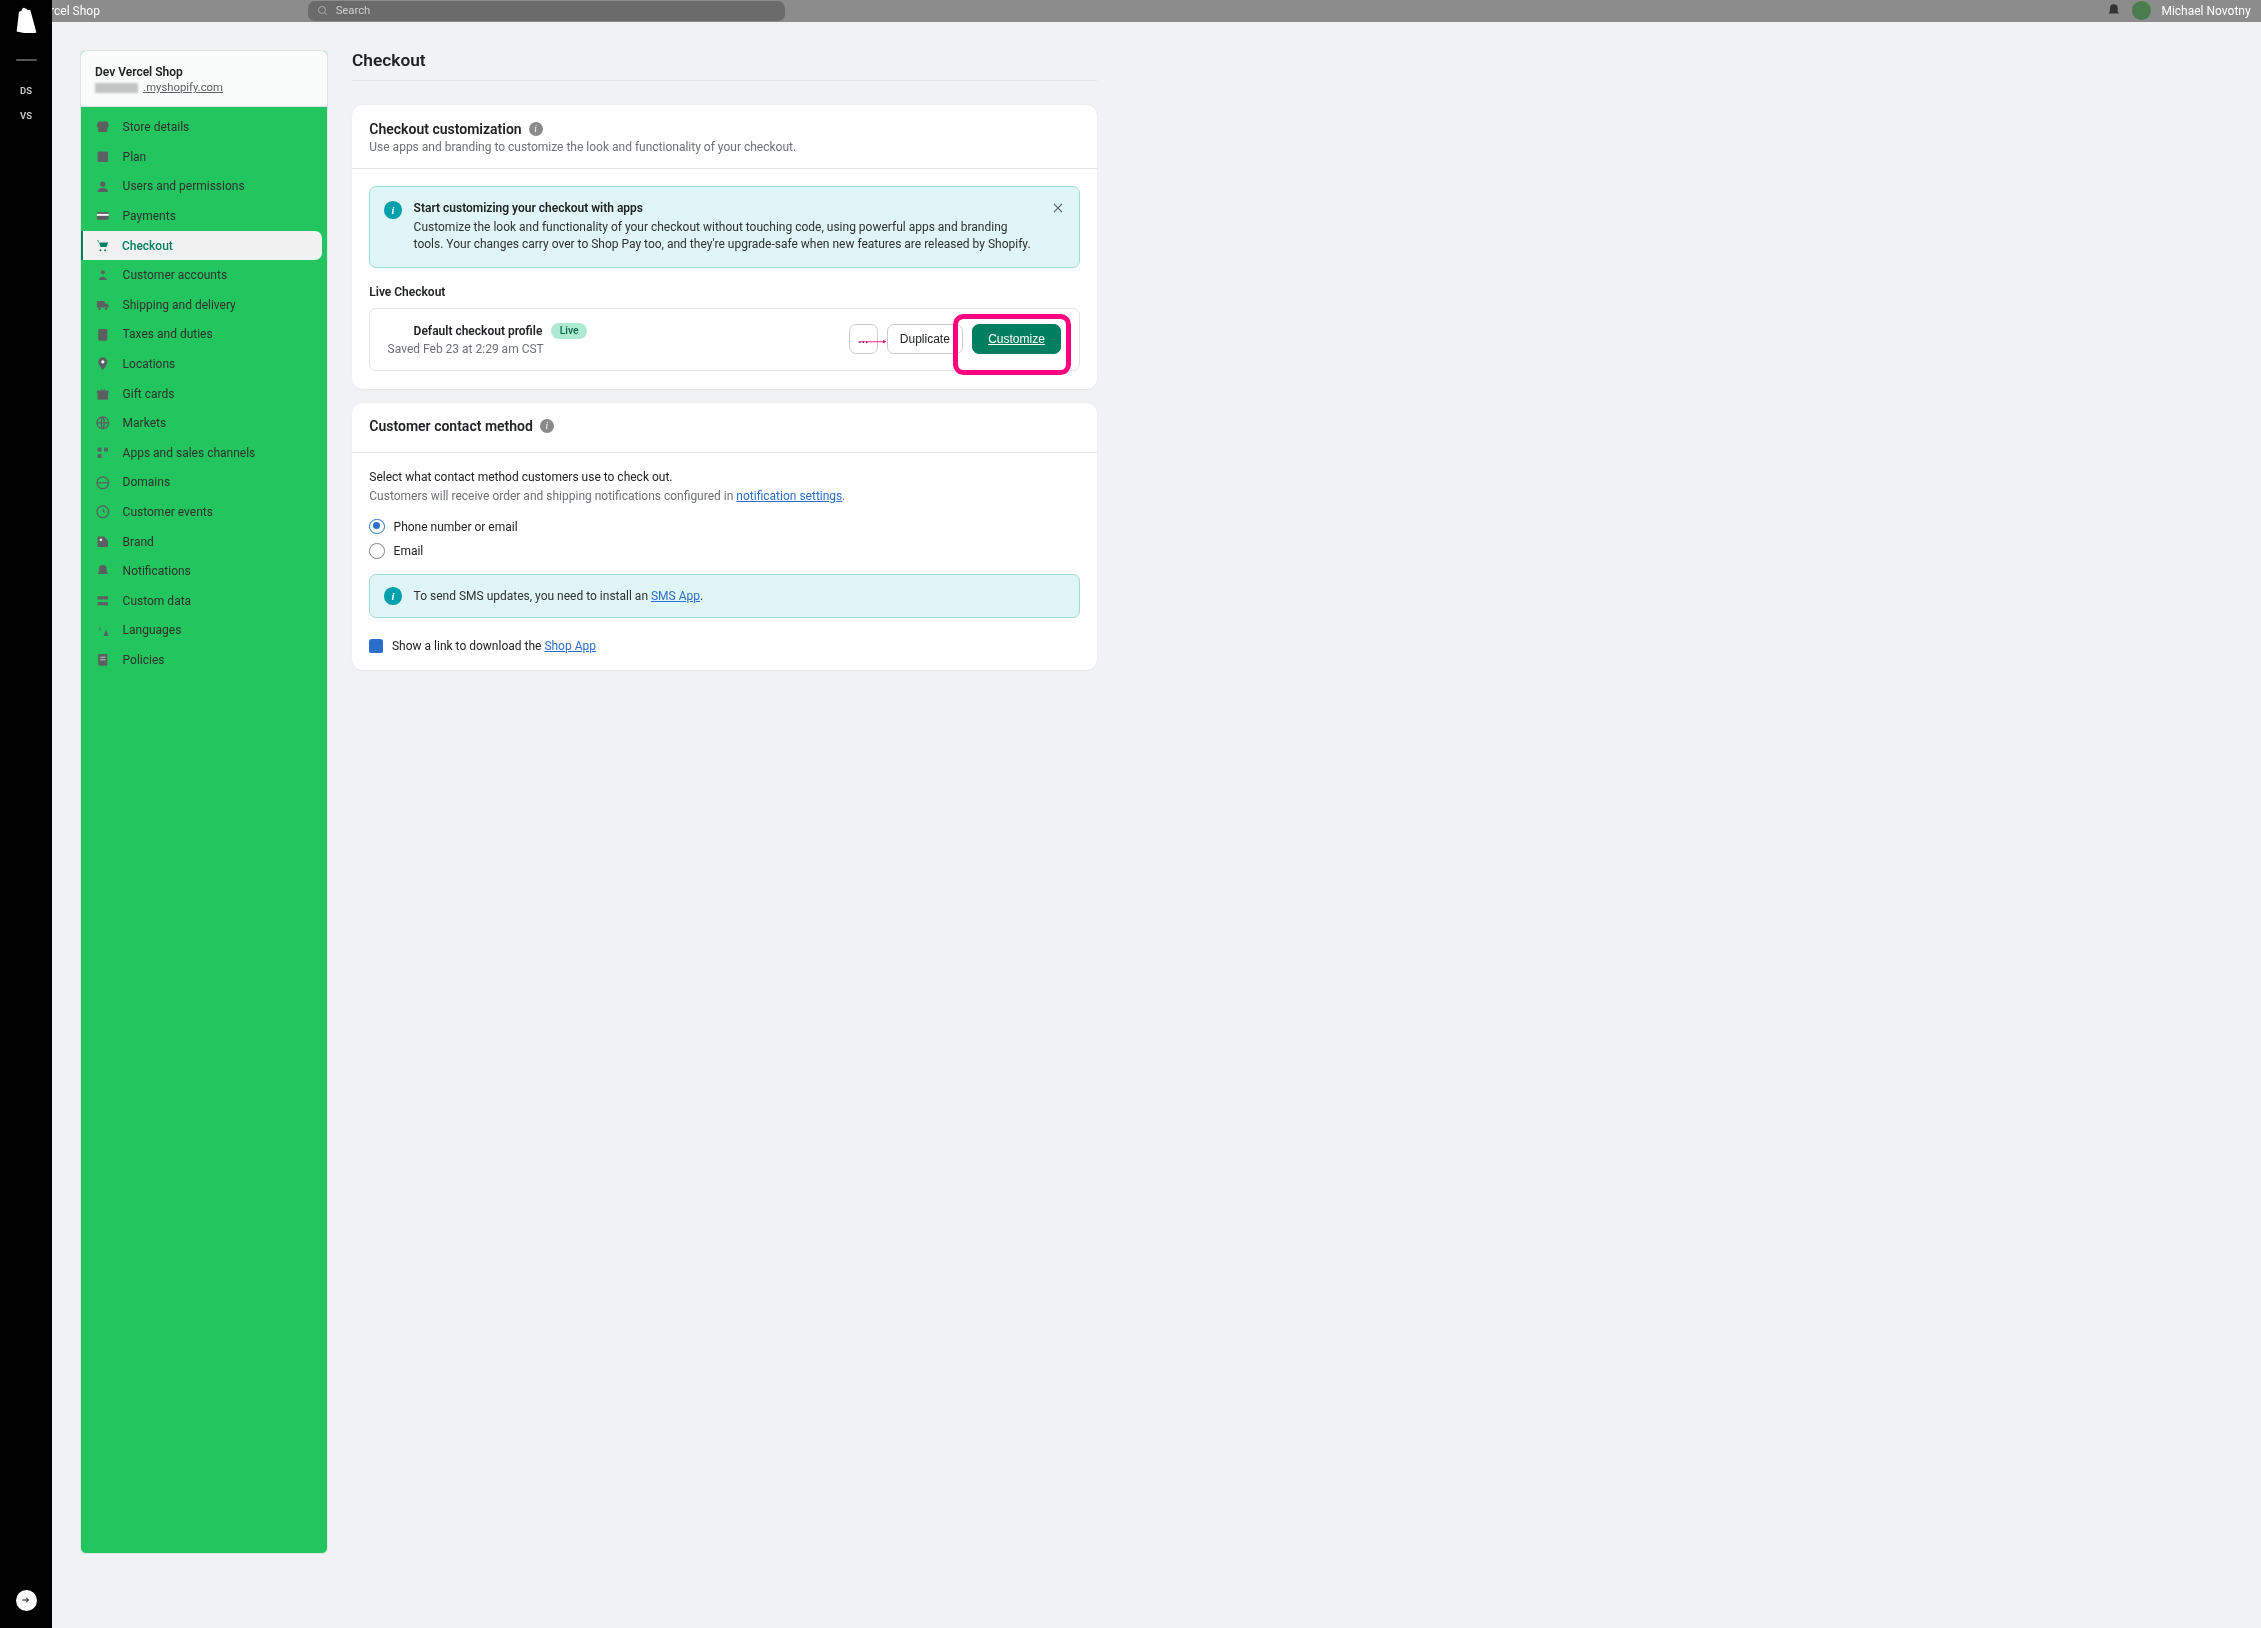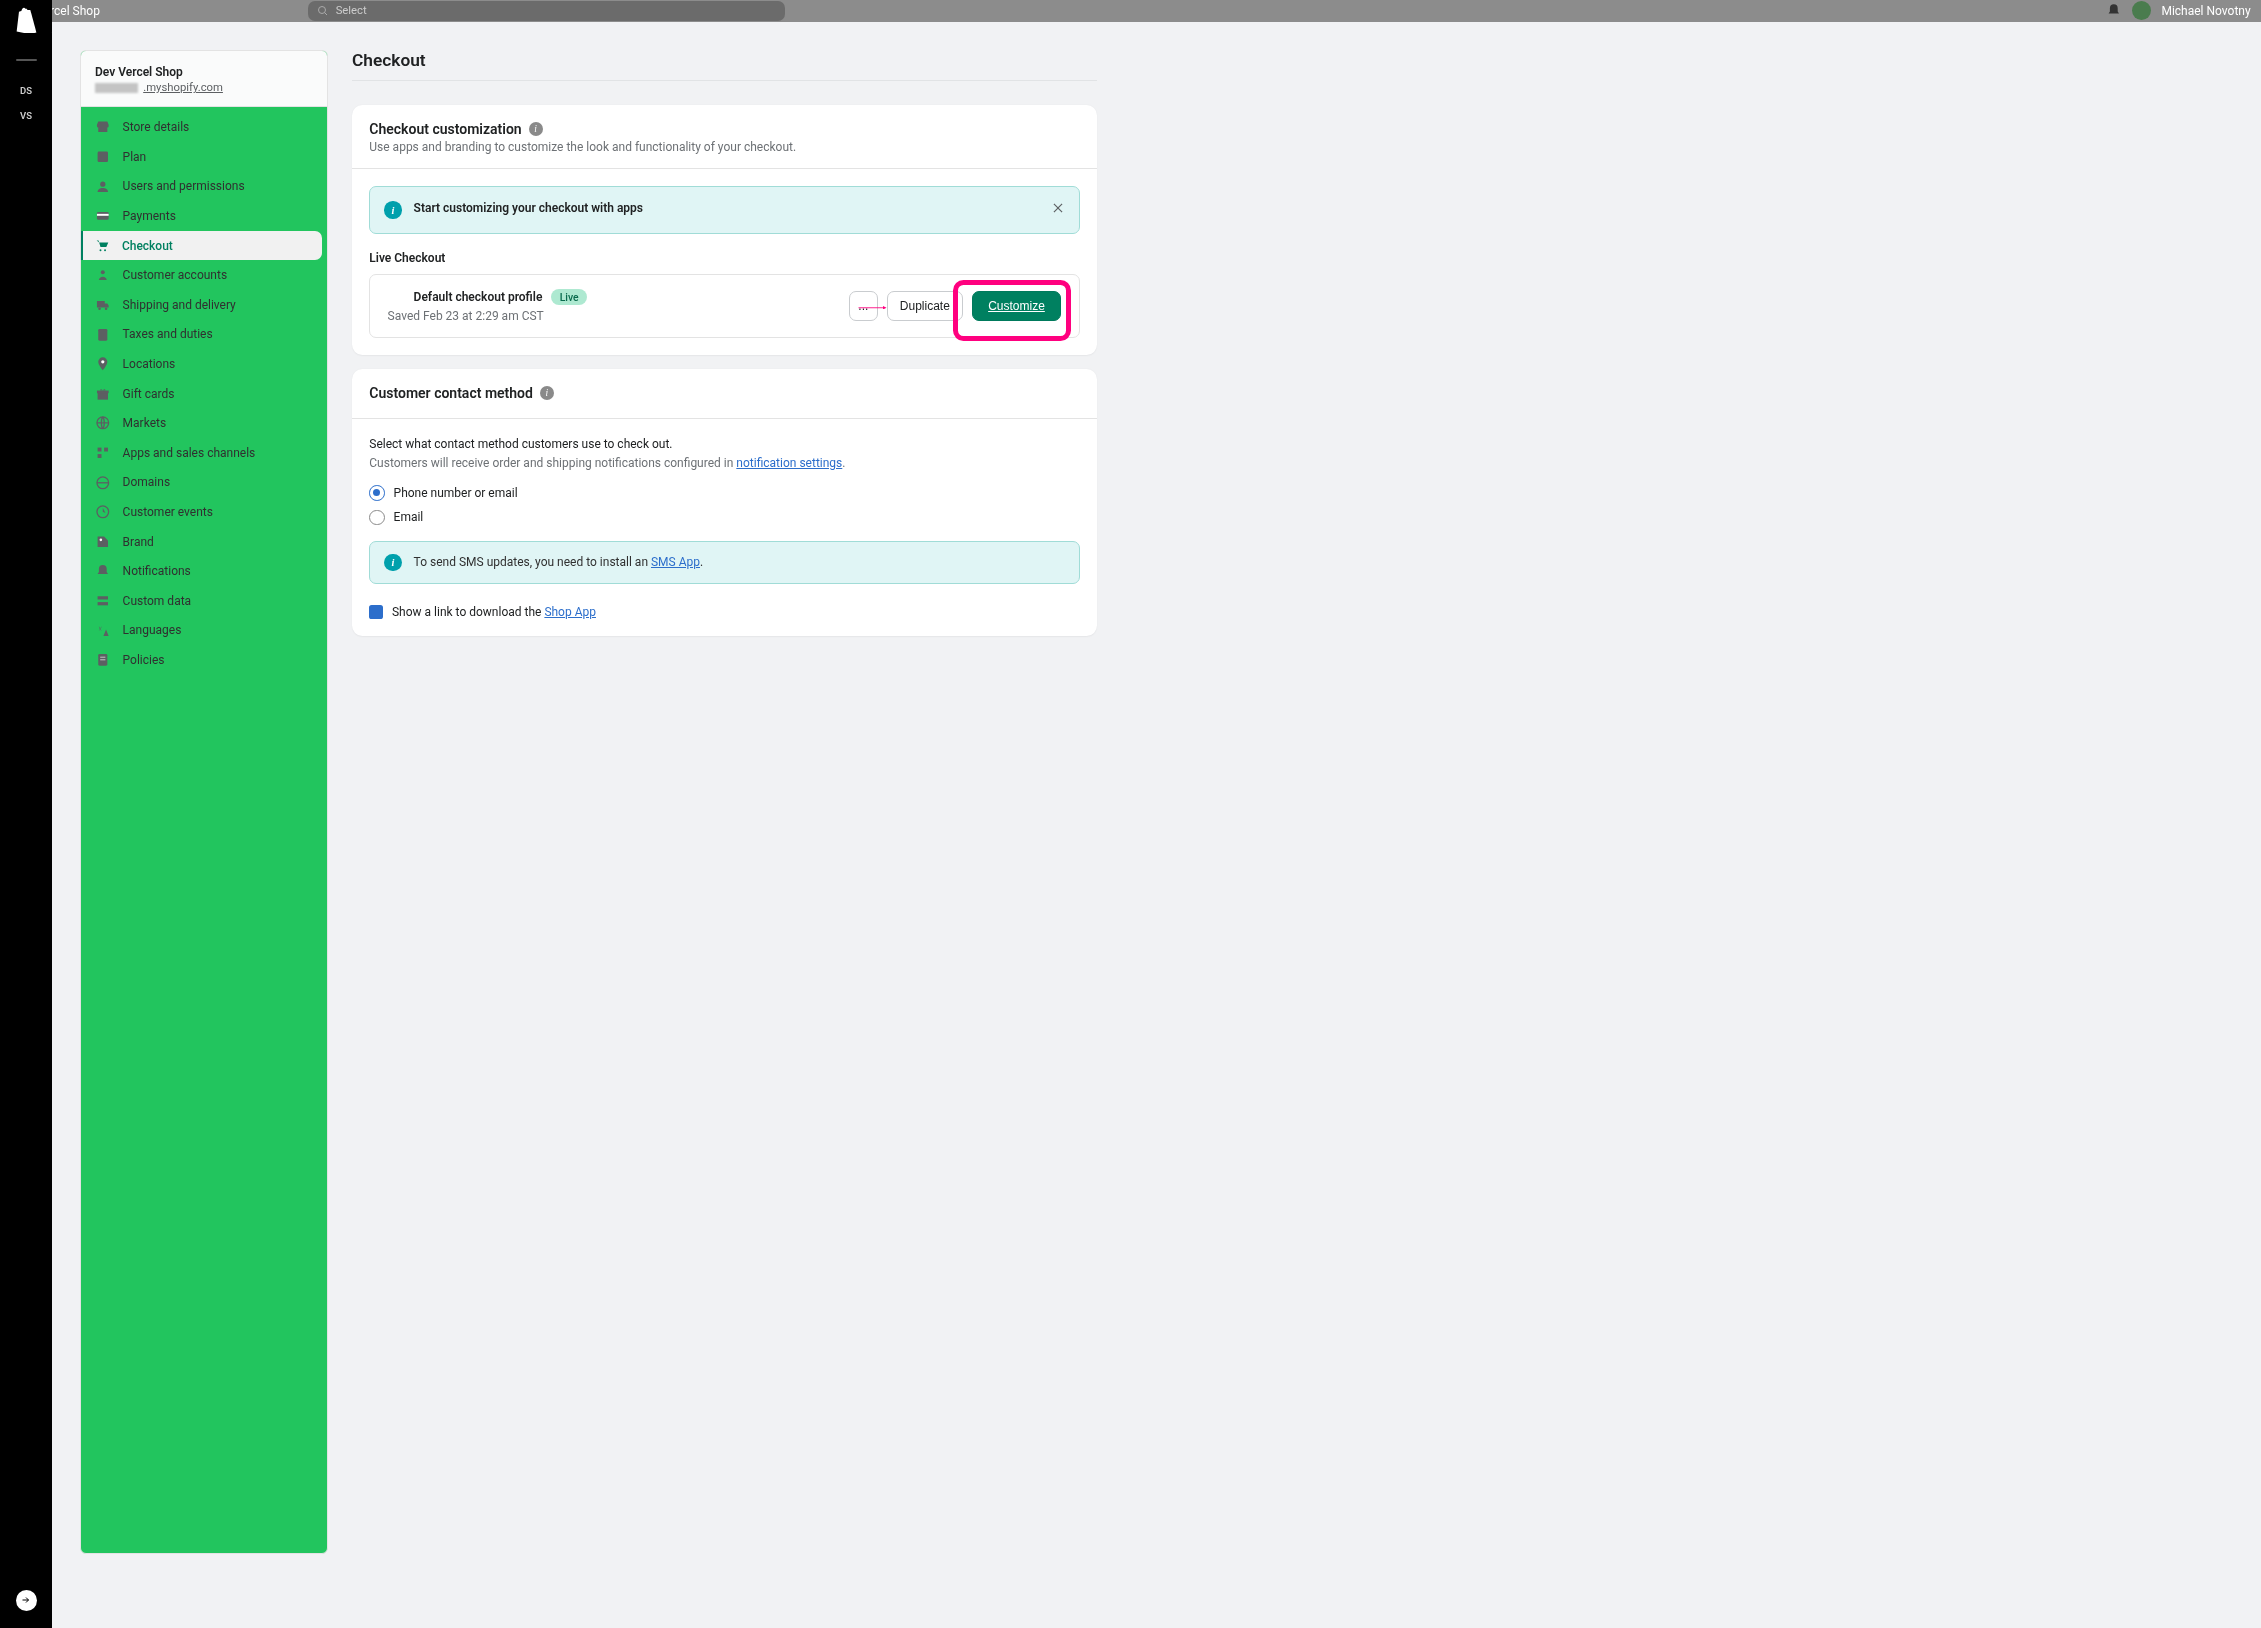--- a/index.html
+++ b/index.html
@@ -102,21 +102,21 @@
 <div class="shopify-topbar">
   <svg class="logo" viewBox="0 0 24 24" fill="#fff">
       <path d="M15 2l-2 2-2-2-6 2v16l8 2 8-2V4l-6-2z"></path>
     </svg>
   <span class="shop-name">Vercel Shop</span>
   <div class="search">
     <svg width="12" height="12" viewBox="0 0 24 24" fill="none" stroke="#aaa" stroke-width="2">
         <circle cx="10" cy="10" r="7"></circle>
         <line x1="20" y1="20" x2="15" y2="15"></line>
       </svg>
-    <span>Select</span>
+    <span>Search</span>
   </div>
   <div class="right">
     <svg width="15.6" height="15.6" viewBox="0 0 24 24" fill="#333">
         <path d="M12 2a6 6 0 00-6 6v5l-2 3h16l-2-3V8a6 6 0 00-6-6z"></path>
       </svg>
     <div class="avatar"></div>
     <span>Michael Novotny</span>
   </div>
 </div>
 
@@ -296,20 +296,21 @@
             <span class="card-title">Checkout customization</span>
             <span class="info-icon">i</span>
           </div>
           <div class="card-subtitle">Use apps and branding to customize the look and functionality of your checkout.</div>
         </div>
         <div class="card-body">
           <div class="banner">
             <span class="banner-icon">i</span>
             <div class="banner-content">
               <div class="banner-title">Start customizing your checkout with apps</div>
+              <div class="banner-text">Customize the look and functionality of your checkout without touching code, using powerful apps and branding tools. Your changes carry over to Shop Pay too, and they're upgrade-safe when new features are released by Shopify.</div>
             </div>
             <svg class="banner-close" viewBox="0 0 24 24" fill="none" stroke="currentColor" stroke-width="2">
                 <line x1="5" y1="5" x2="19" y2="19"></line>
                 <line x1="19" y1="5" x2="5" y2="19"></line>
               </svg>
           </div>
 
           <div class="section-label">Live Checkout</div>
 
           <div class="profile-row">

